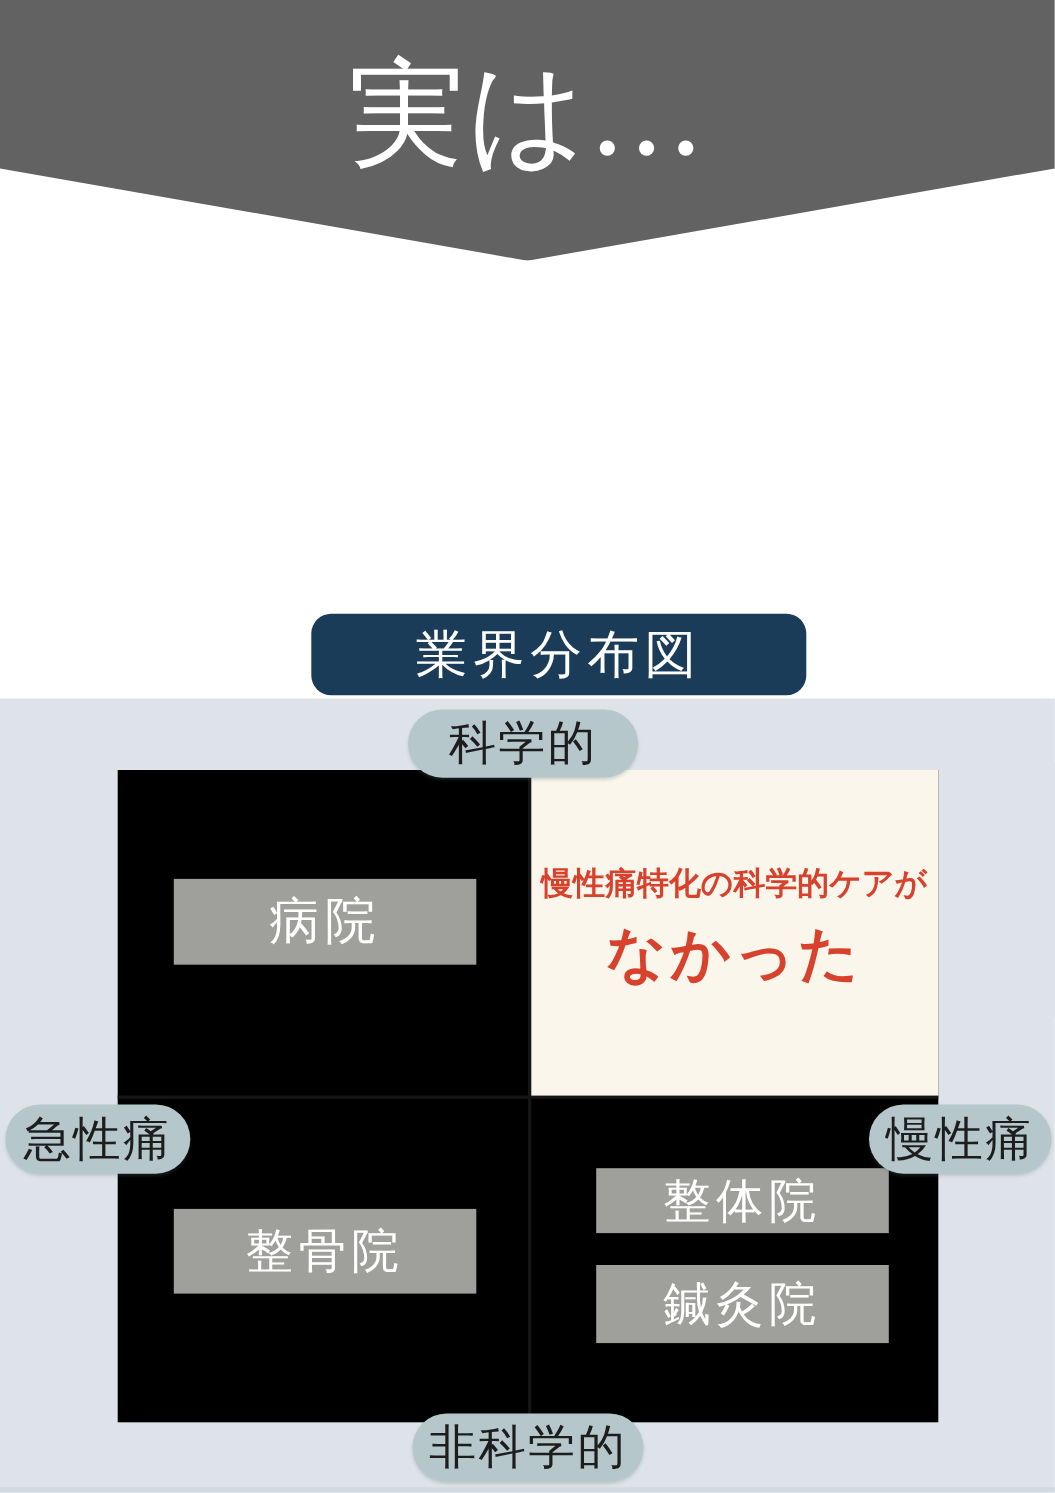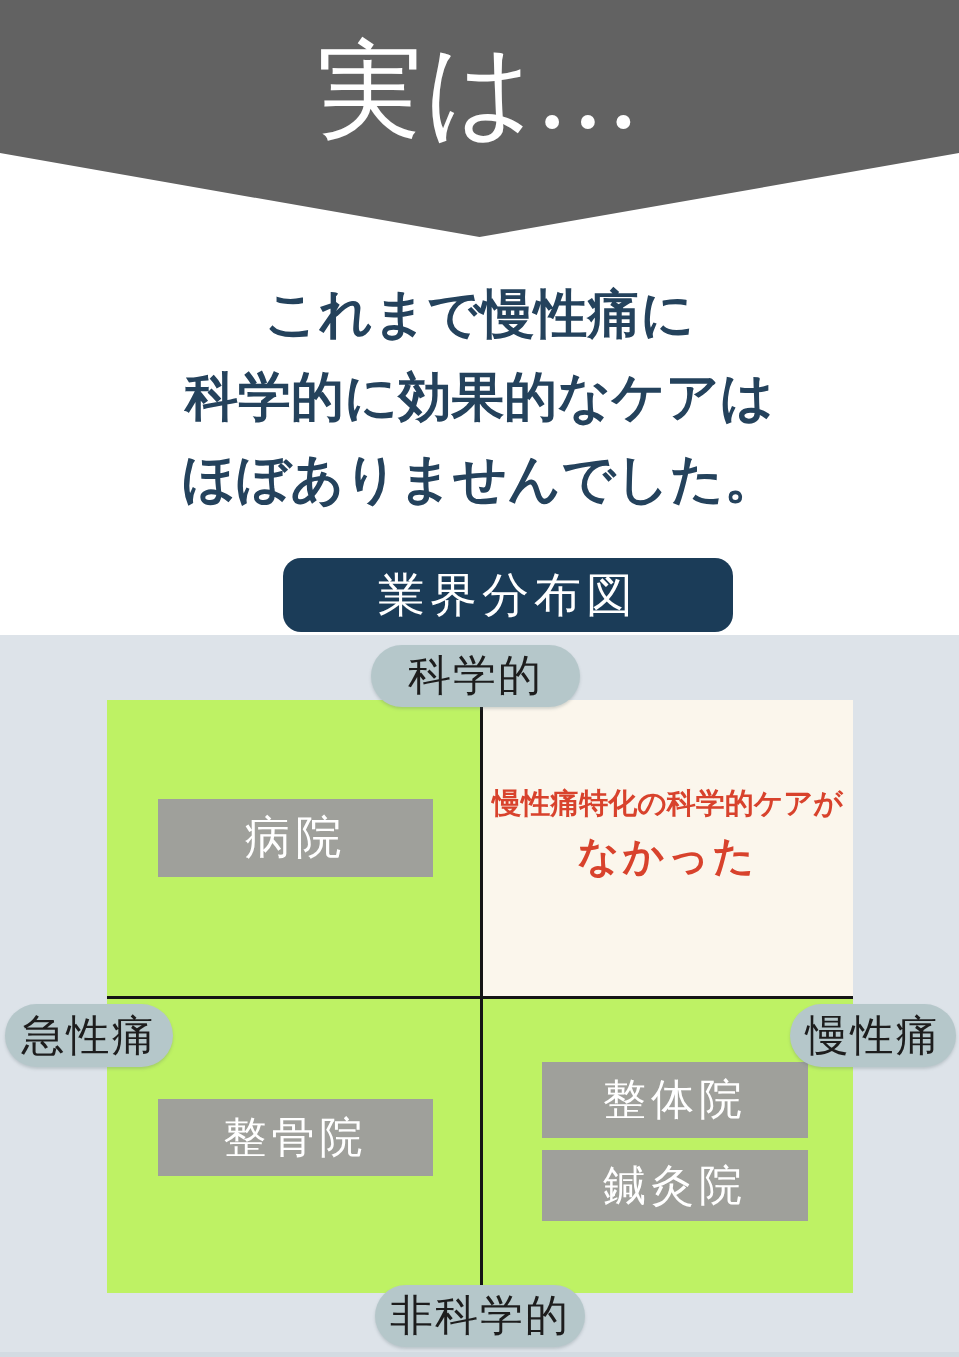--- a/index.html
+++ b/index.html
@@ -12,21 +12,21 @@
   }
 
   
   .hero{
     position:absolute;left:0;top:0;width:959px;height:237px;
     background:#626262;
     clip-path:polygon(0 0,100% 0,100% 64.6%,50% 100%,0 64.6%);
     display:flex;justify-content:center;
   }
   .hero-title{
-    margin:0;padding-top:38px;
+    margin:0;padding-top:51px;
     font-family:"DejaVu Serif","Liberation Serif",serif;
     font-size:106px;line-height:1;
     font-weight:500;color:#ffffff;letter-spacing:2px;
   }
 
   
   .intro{
     position:absolute;left:0;top:272px;width:959px;
     text-align:center;
     font-family:"DejaVu Serif","Liberation Serif",serif;
@@ -47,21 +47,21 @@
     position:absolute;left:0;top:635px;width:959px;height:722px;
     background:#dde3e9;
   }
   .bottom-strip{
     position:absolute;left:0;top:1352px;width:959px;height:5px;
     background:#d3dbe2;
   }
 
   .chart{
     position:absolute;left:107px;top:700px;width:746px;height:593px;
-    background:#bef264;
+    background:#000000;
   }
   .quad-top-right{
     position:absolute;left:375px;top:0;width:371px;height:297px;
     background:#fbf6ec;
   }
   .axis-v{
     position:absolute;left:373px;top:0;width:3px;height:593px;
     background:#151515;
   }
   .axis-h{
@@ -71,33 +71,33 @@
 
   
   .cat-box{
     position:absolute;
     background:#9fa09b;
     display:flex;align-items:center;justify-content:center;
     color:#ffffff;letter-spacing:5px;
   }
   .box-hospital  {left:51px; top:99px; width:275px;height:78px;font-size:46px;}
   .box-seikotsu  {left:51px; top:399px;width:275px;height:77px;font-size:43px;}
-  .box-seitai    {left:435px;top:362px;width:266px;height:76px;font-size:43px;}
+  .box-seitai    {left:435px;top:362px;width:266px;height:59px;font-size:43px;}
   .box-shinkyu   {left:435px;top:450px;width:266px;height:71px;font-size:43px;}
 
   
   .hl-note{
     position:absolute;left:375px;top:88px;width:371px;
     text-align:center;color:#d8422c;
     font-size:29px;font-weight:700;line-height:1.1;
   }
   .hl-headline{
     position:absolute;left:375px;top:126px;width:371px;
     text-align:center;color:#d8422c;
-    font-size:41px;font-weight:800;letter-spacing:3px;line-height:1.5;
+    font-size:54px;font-weight:800;letter-spacing:3px;line-height:1.5;
   }
 
   
   .pill{
     position:absolute;
     background:#b5c7ca;border-radius:32px;
     display:flex;align-items:center;justify-content:center;
     color:#1d1d1d;font-size:43px;font-weight:500;letter-spacing:2px;
     box-shadow:0 2px 3px rgba(90,110,115,.25);
     text-align:right;
@@ -109,25 +109,20 @@
 </style>
 </head>
 <body>
 
 <div class="page">
 
   <header class="hero">
     <h1 class="hero-title">実は...</h1>
   </header>
 
-  <section class="intro">
-    <div>これまで慢性痛に</div>
-    <div>科学的に効果的なケアは</div>
-    <div>ほぼありませんでした。</div>
-  </section>
 
   <div class="badge">業界分布図</div>
 
   <section class="diagram-section"></section>
 
   <div class="chart">
     <div class="quad-top-right"></div>
     <div class="axis-v"></div>
     <div class="axis-h"></div>
 

